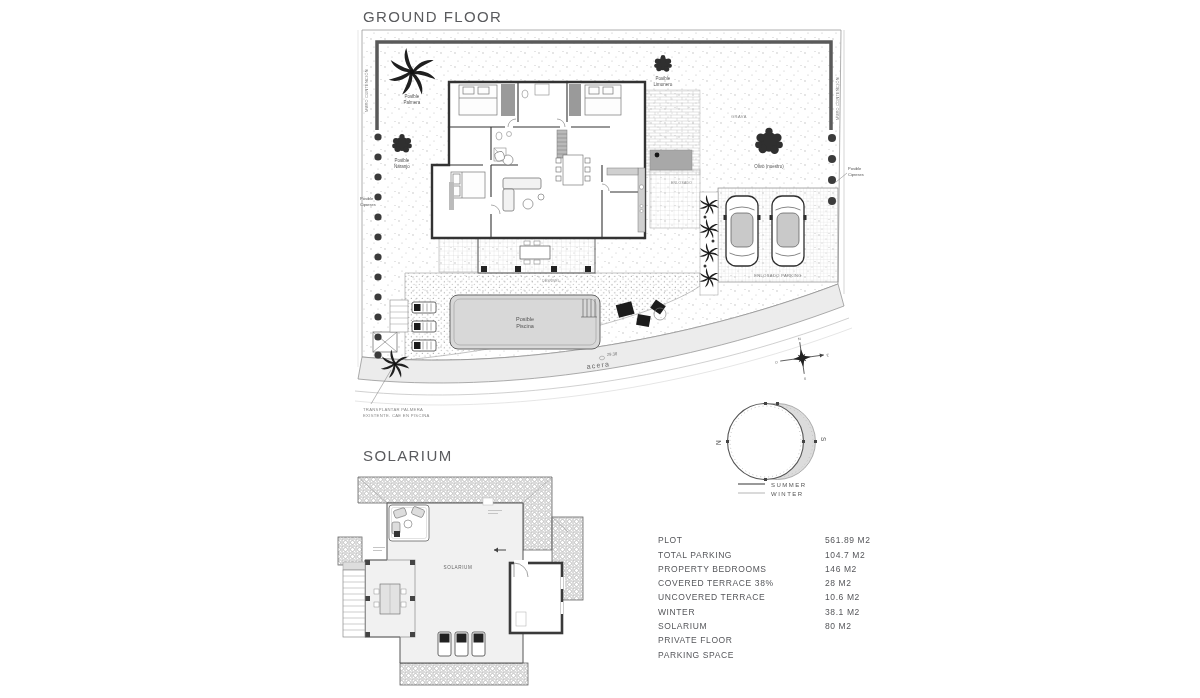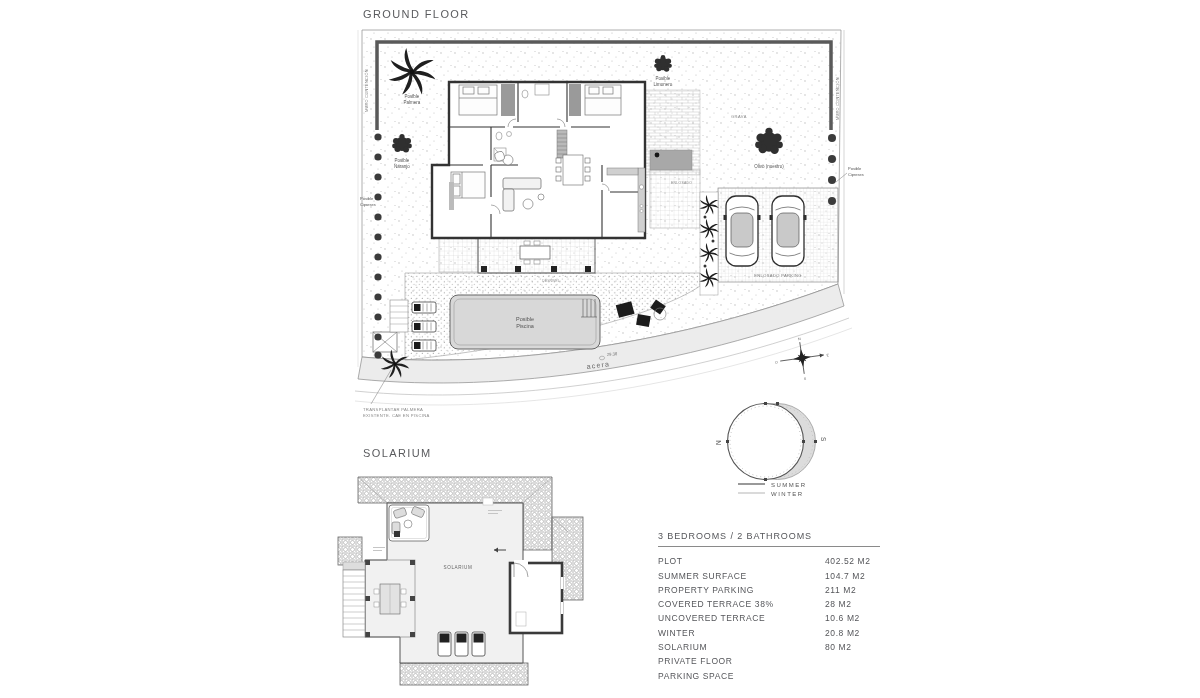--- a/index.html
+++ b/index.html
@@ -1,18 +1,18 @@
 <!DOCTYPE html>
 <html><head>
 <meta charset="utf-8">
 <style>
   html,body{margin:0;padding:0;background:#fff;}
   .page{position:relative;width:1200px;height:698px;background:#fff;overflow:hidden;
         font-family:"Liberation Sans", sans-serif;color:#55565a;}
-  .plan-title{position:absolute;font-size:11px;letter-spacing:1.4px;color:#5a5b5e;text-align:right;}
+  .plan-title{position:absolute;font-size:15px;letter-spacing:1.4px;color:#5a5b5e;text-align:right;}
   .gf-title{left:363px;top:8px;}
   .sol-title{left:363px;top:447px;}
   svg text{font-family:"Liberation Sans", sans-serif;}
   .spec-table{position:absolute;left:658px;top:531px;width:222px;}
   .spec-header{font-size:9px;letter-spacing:.9px;color:#55565a;padding-bottom:5px;
                border-bottom:1px solid #8a8a8a;margin-bottom:5px;}
   .spec-row{display:flex;height:14.3px;align-items:flex-end;font-size:8.5px;letter-spacing:.6px;color:#55565a;}
   .spec-label{width:167px;flex:none;}
   .spec-value{flex:1;}
   .abs{position:absolute;}
@@ -395,44 +395,43 @@
     <text transform="translate(106,45) rotate(90)" font-size="6.5" fill="#555">S</text>
     <g>
       <line x1="23" y1="92" x2="50" y2="92" stroke="#555" stroke-width="1.2"></line>
       <text x="56" y="94.5" font-size="6" letter-spacing="1.5" fill="#555">SUMMER</text>
       <line x1="23" y1="101" x2="50" y2="101" stroke="#b5b5b5" stroke-width="1"></line>
       <text x="56" y="103.5" font-size="6" letter-spacing="1.5" fill="#555">WINTER</text>
     </g>
   </svg>
 
   <div class="spec-table">
-    <div class="spec-header">3 BEDROOMS / 2 BATHROOMS</div>
     <div class="spec-row">
       <span class="spec-label">PLOT</span>
-      <span class="spec-value">402.52 M2</span>
-    </div>
-    <div class="spec-row">
-      <span class="spec-label">SUMMER SURFACE</span>
+      <span class="spec-value">561.89 M2</span>
+    </div>
+    <div class="spec-row">
+      <span class="spec-label">TOTAL PARKING</span>
       <span class="spec-value">104.7 M2</span>
     </div>
     <div class="spec-row">
-      <span class="spec-label">PROPERTY PARKING</span>
-      <span class="spec-value">211 M2</span>
+      <span class="spec-label">PROPERTY BEDROOMS</span>
+      <span class="spec-value">146 M2</span>
     </div>
     <div class="spec-row">
       <span class="spec-label">COVERED TERRACE 38%</span>
       <span class="spec-value">28 M2</span>
     </div>
     <div class="spec-row">
       <span class="spec-label">UNCOVERED TERRACE</span>
       <span class="spec-value">10.6 M2</span>
     </div>
     <div class="spec-row">
       <span class="spec-label">WINTER</span>
-      <span class="spec-value">20.8 M2</span>
+      <span class="spec-value">38.1 M2</span>
     </div>
     <div class="spec-row">
       <span class="spec-label">SOLARIUM</span>
       <span class="spec-value">80 M2</span>
     </div>
     <div class="spec-row">
       <span class="spec-label">PRIVATE FLOOR</span>
       <span class="spec-value"></span>
     </div>
     <div class="spec-row">

